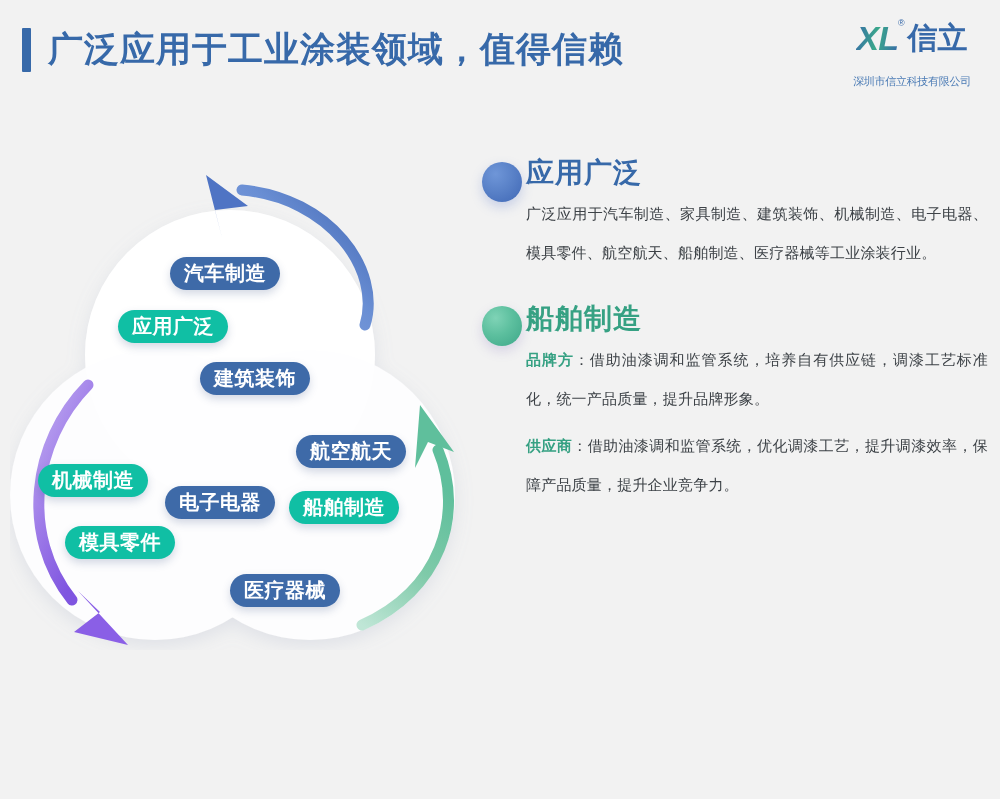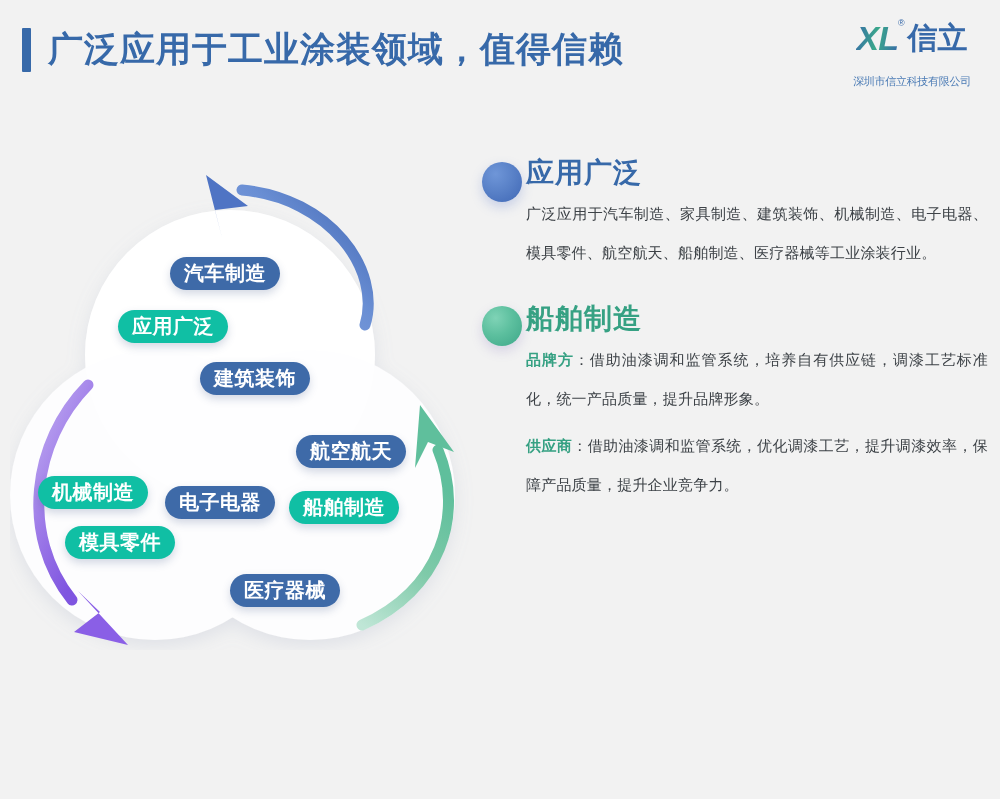--- a/index.html
+++ b/index.html
@@ -227,21 +227,21 @@
     <g>
       <path d="M 352 475 C 430 440, 455 365, 428 300" fill="none" stroke="url(#greenArrowGrad)" stroke-width="11" stroke-linecap="round"></path>
       <path d="M 410 255 L 444 302 L 418 292 L 405 318 Z" fill="#5fbf9c"></path>
     </g>
   </svg>
 
   <div class="tag blue" style="left:160px; top:107px;">汽车制造</div>
   <div class="tag teal" style="left:108px; top:160px;">应用广泛</div>
   <div class="tag blue" style="left:190px; top:212px;">建筑装饰</div>
   <div class="tag blue" style="left:286px; top:285px;">航空航天</div>
-  <div class="tag teal" style="left:28px;  top:326px;">机械制造</div>
+  <div class="tag teal" style="left:28px;  top:314px;">机械制造</div>
   <div class="tag blue" style="left:155px; top:336px;">电子电器</div>
   <div class="tag teal" style="left:279px; top:341px;text-align:center;">船舶制造</div>
   <div class="tag teal" style="left:55px;  top:376px;">模具零件</div>
   <div class="tag blue" style="left:220px; top:424px;">医疗器械</div>
 </div>
 
 <div class="content">
 
   <div class="block">
     <div class="dot blue"></div>

